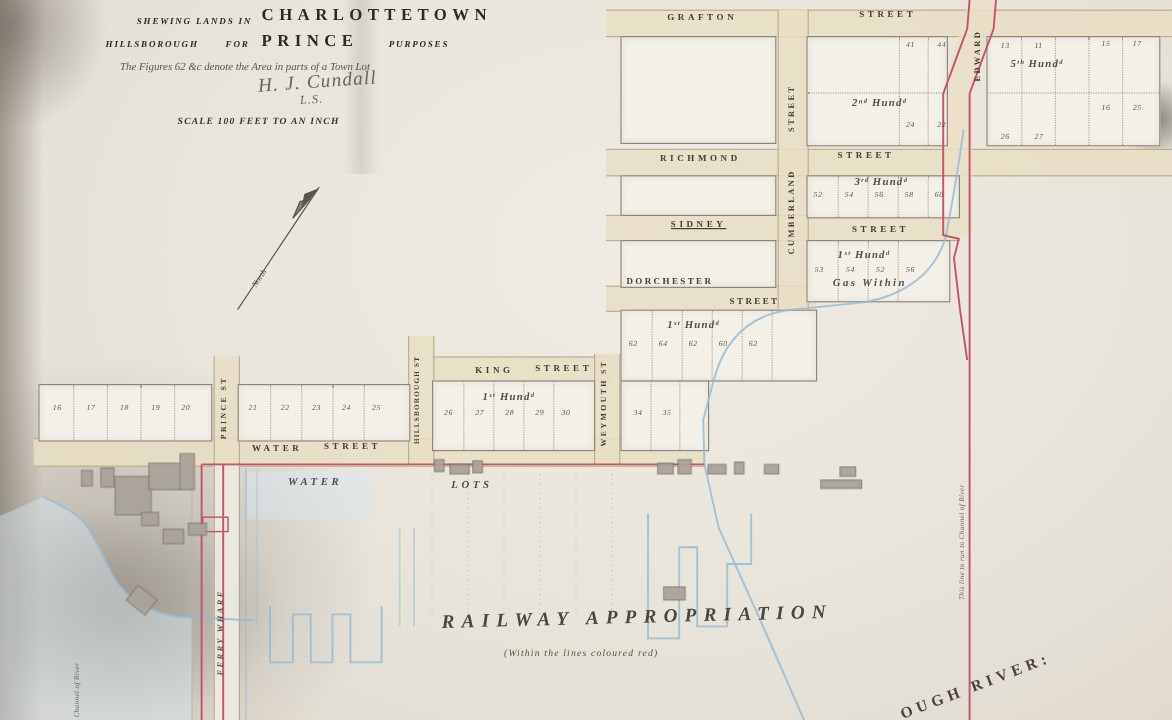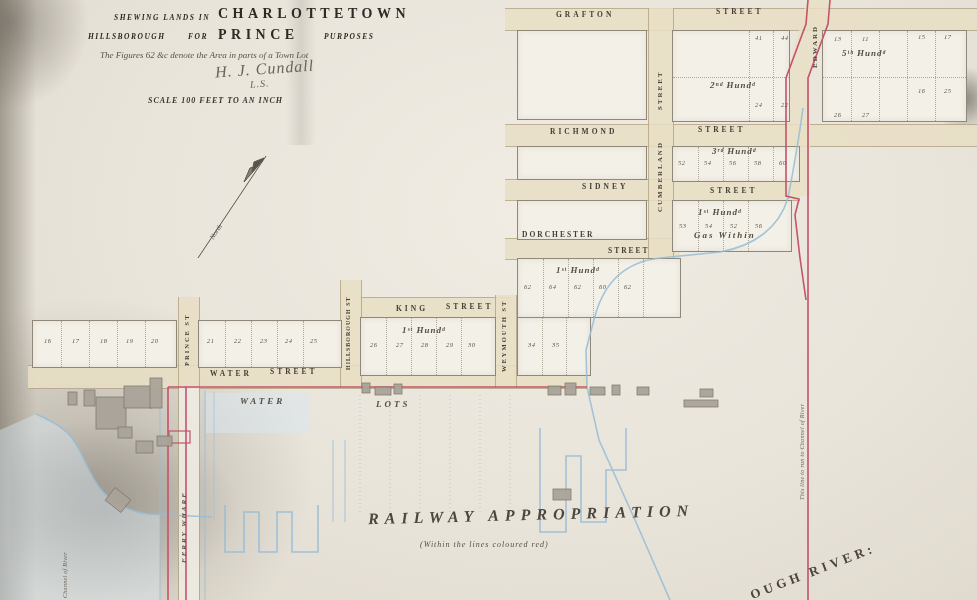--- a/index.html
+++ b/index.html
@@ -198,21 +198,21 @@
   <div class="t-note" style="left:100px;top:50px;">The Figures 62 &amp;c denote the Area in parts of a Town Lot</div>
   <div class="t-sig" style="left:215px;top:60px;">H. J. Cundall</div>
   <div class="t-sig" style="left:250px;top:78px;font-size:10px;">L.S.</div>
   <div class="t-scale" style="left:148px;top:96px;">SCALE 100 FEET TO AN INCH</div>
   <div class="north" style="left:208px;top:228px;">North</div>
 
   <span class="lbl" style="left:556px;top:10px;">GRAFTON</span>
   <span class="lbl" style="left:716px;top:7px;">STREET</span>
   <span class="lbl" style="left:550px;top:127px;">RICHMOND</span>
   <span class="lbl" style="left:698px;top:125px;">STREET</span>
-  <span class="lbl" style="left:582px;top:182px;">SIDNEY</span>
+  <span class="lbl" style="left:559px;top:182px;text-decoration:underline;">SIDNEY</span>
   <span class="lbl" style="left:710px;top:186px;">STREET</span>
   <span class="lbl" style="left:522px;top:230px;letter-spacing:2px;">DORCHESTER</span>
   <span class="lbl" style="left:608px;top:246px;letter-spacing:2px;">STREET</span>
   <span class="lbl" style="left:396px;top:304px;">KING</span>
   <span class="lbl" style="left:446px;top:302px;">STREET</span>
   <span class="lbl" style="left:210px;top:369px;">WATER</span>
   <span class="lbl" style="left:270px;top:367px;">STREET</span>
   <span class="vlbl" style="left:183px;top:366px;font-size:6.5px;">PRINCE ST</span>
   <span class="vlbl" style="left:345px;top:370px;font-size:6px;letter-spacing:1px;">HILLSBOROUGH ST</span>
   <span class="vlbl" style="left:500px;top:372px;font-size:6.5px;">WEYMOUTH ST</span>

